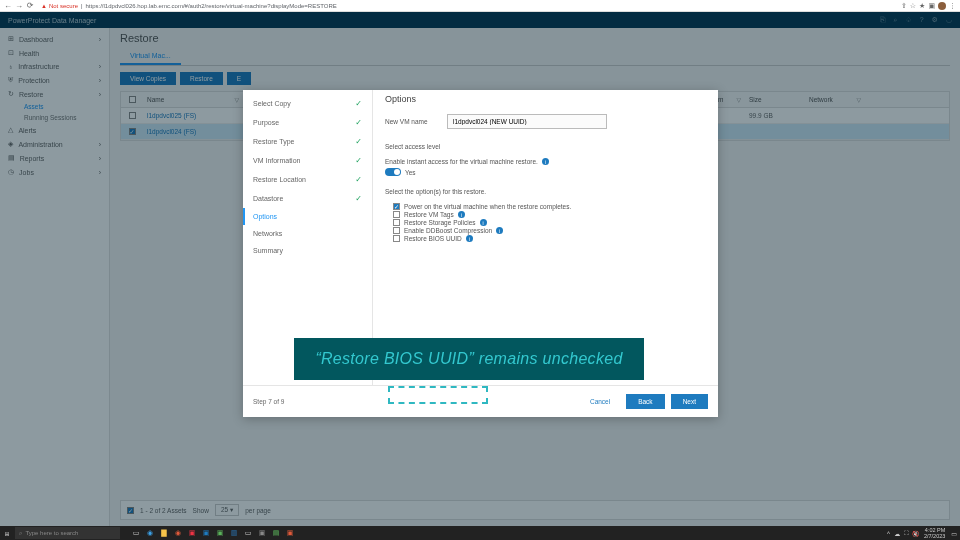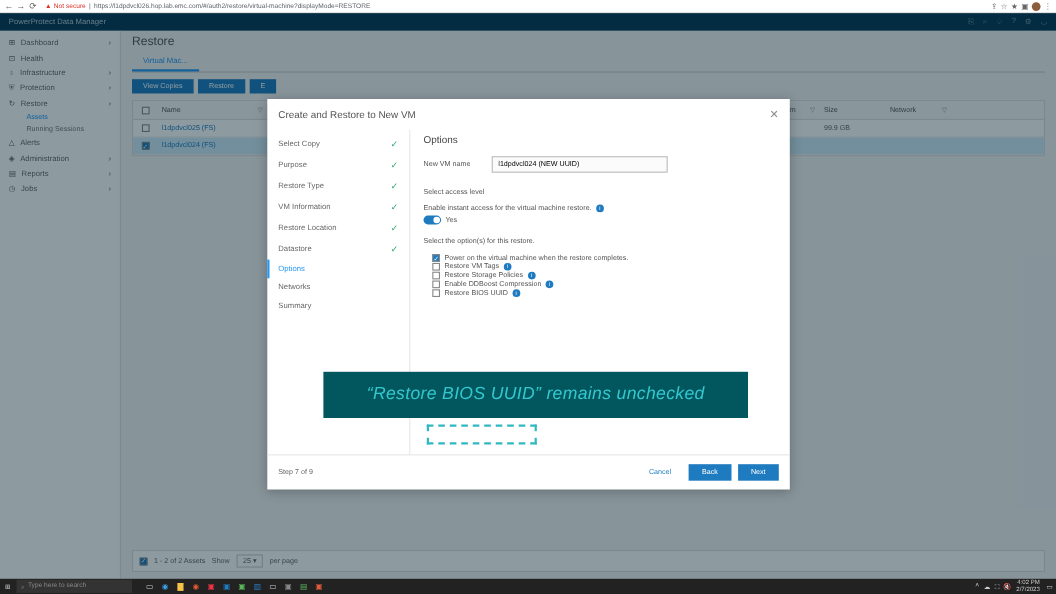--- a/index.html
+++ b/index.html
@@ -242,24 +242,20 @@
       <span>Show</span>
       <span class="pg-sel"><span>25</span> ▾</span>
       <span>per page</span>
     </div>
   </div>
 </div>
 
 <div class="overlay"></div>
 
 <div class="modal">
-  <div class="modal-head">
-    <span>Create and Restore to New VM</span>
-    <span class="close-x">✕</span>
-  </div>
   <div class="modal-body">
     <div class="steps">
       <div class="step">
           <span>Select Copy</span>
           <span class="check">✓</span>
         </div>
       <div class="step">
           <span>Purpose</span>
           <span class="check">✓</span>
         </div>
@@ -337,21 +333,21 @@
     <span class="step-count">Step 7 of 9</span>
     <div class="foot-actions">
       <span class="btn-sec">Cancel</span>
       <span class="btn-pri">Back</span>
       <span class="btn-pri">Next</span>
     </div>
   </div>
 </div>
 
 <div class="highlight-box" style="top:386px; left:388px; width:100px; height:18px;"></div>
-<div class="callout" style="top:338px; left:294px; width:386px; text-align:center;">“Restore BIOS UUID” remains unchecked</div>
+<div class="callout" style="top:338px; left:294px; width:350px; text-align:center;">“Restore BIOS UUID” remains unchecked</div>
 
 <div class="taskbar">
   <div class="win-btn">⊞</div>
   <div class="search-box">⌕ <span>Type here to search</span></div>
   <div class="tb-icons">
     <div class="tb-ic" style="color:#ccc;">▭</div>
     <div class="tb-ic" style="color:#3ba0e6;">◉</div>
     <div class="tb-ic" style="color:#f6c34a;">▇</div>
     <div class="tb-ic" style="color:#e05a3a;">◉</div>
     <div class="tb-ic" style="color:#e34;">▣</div>

